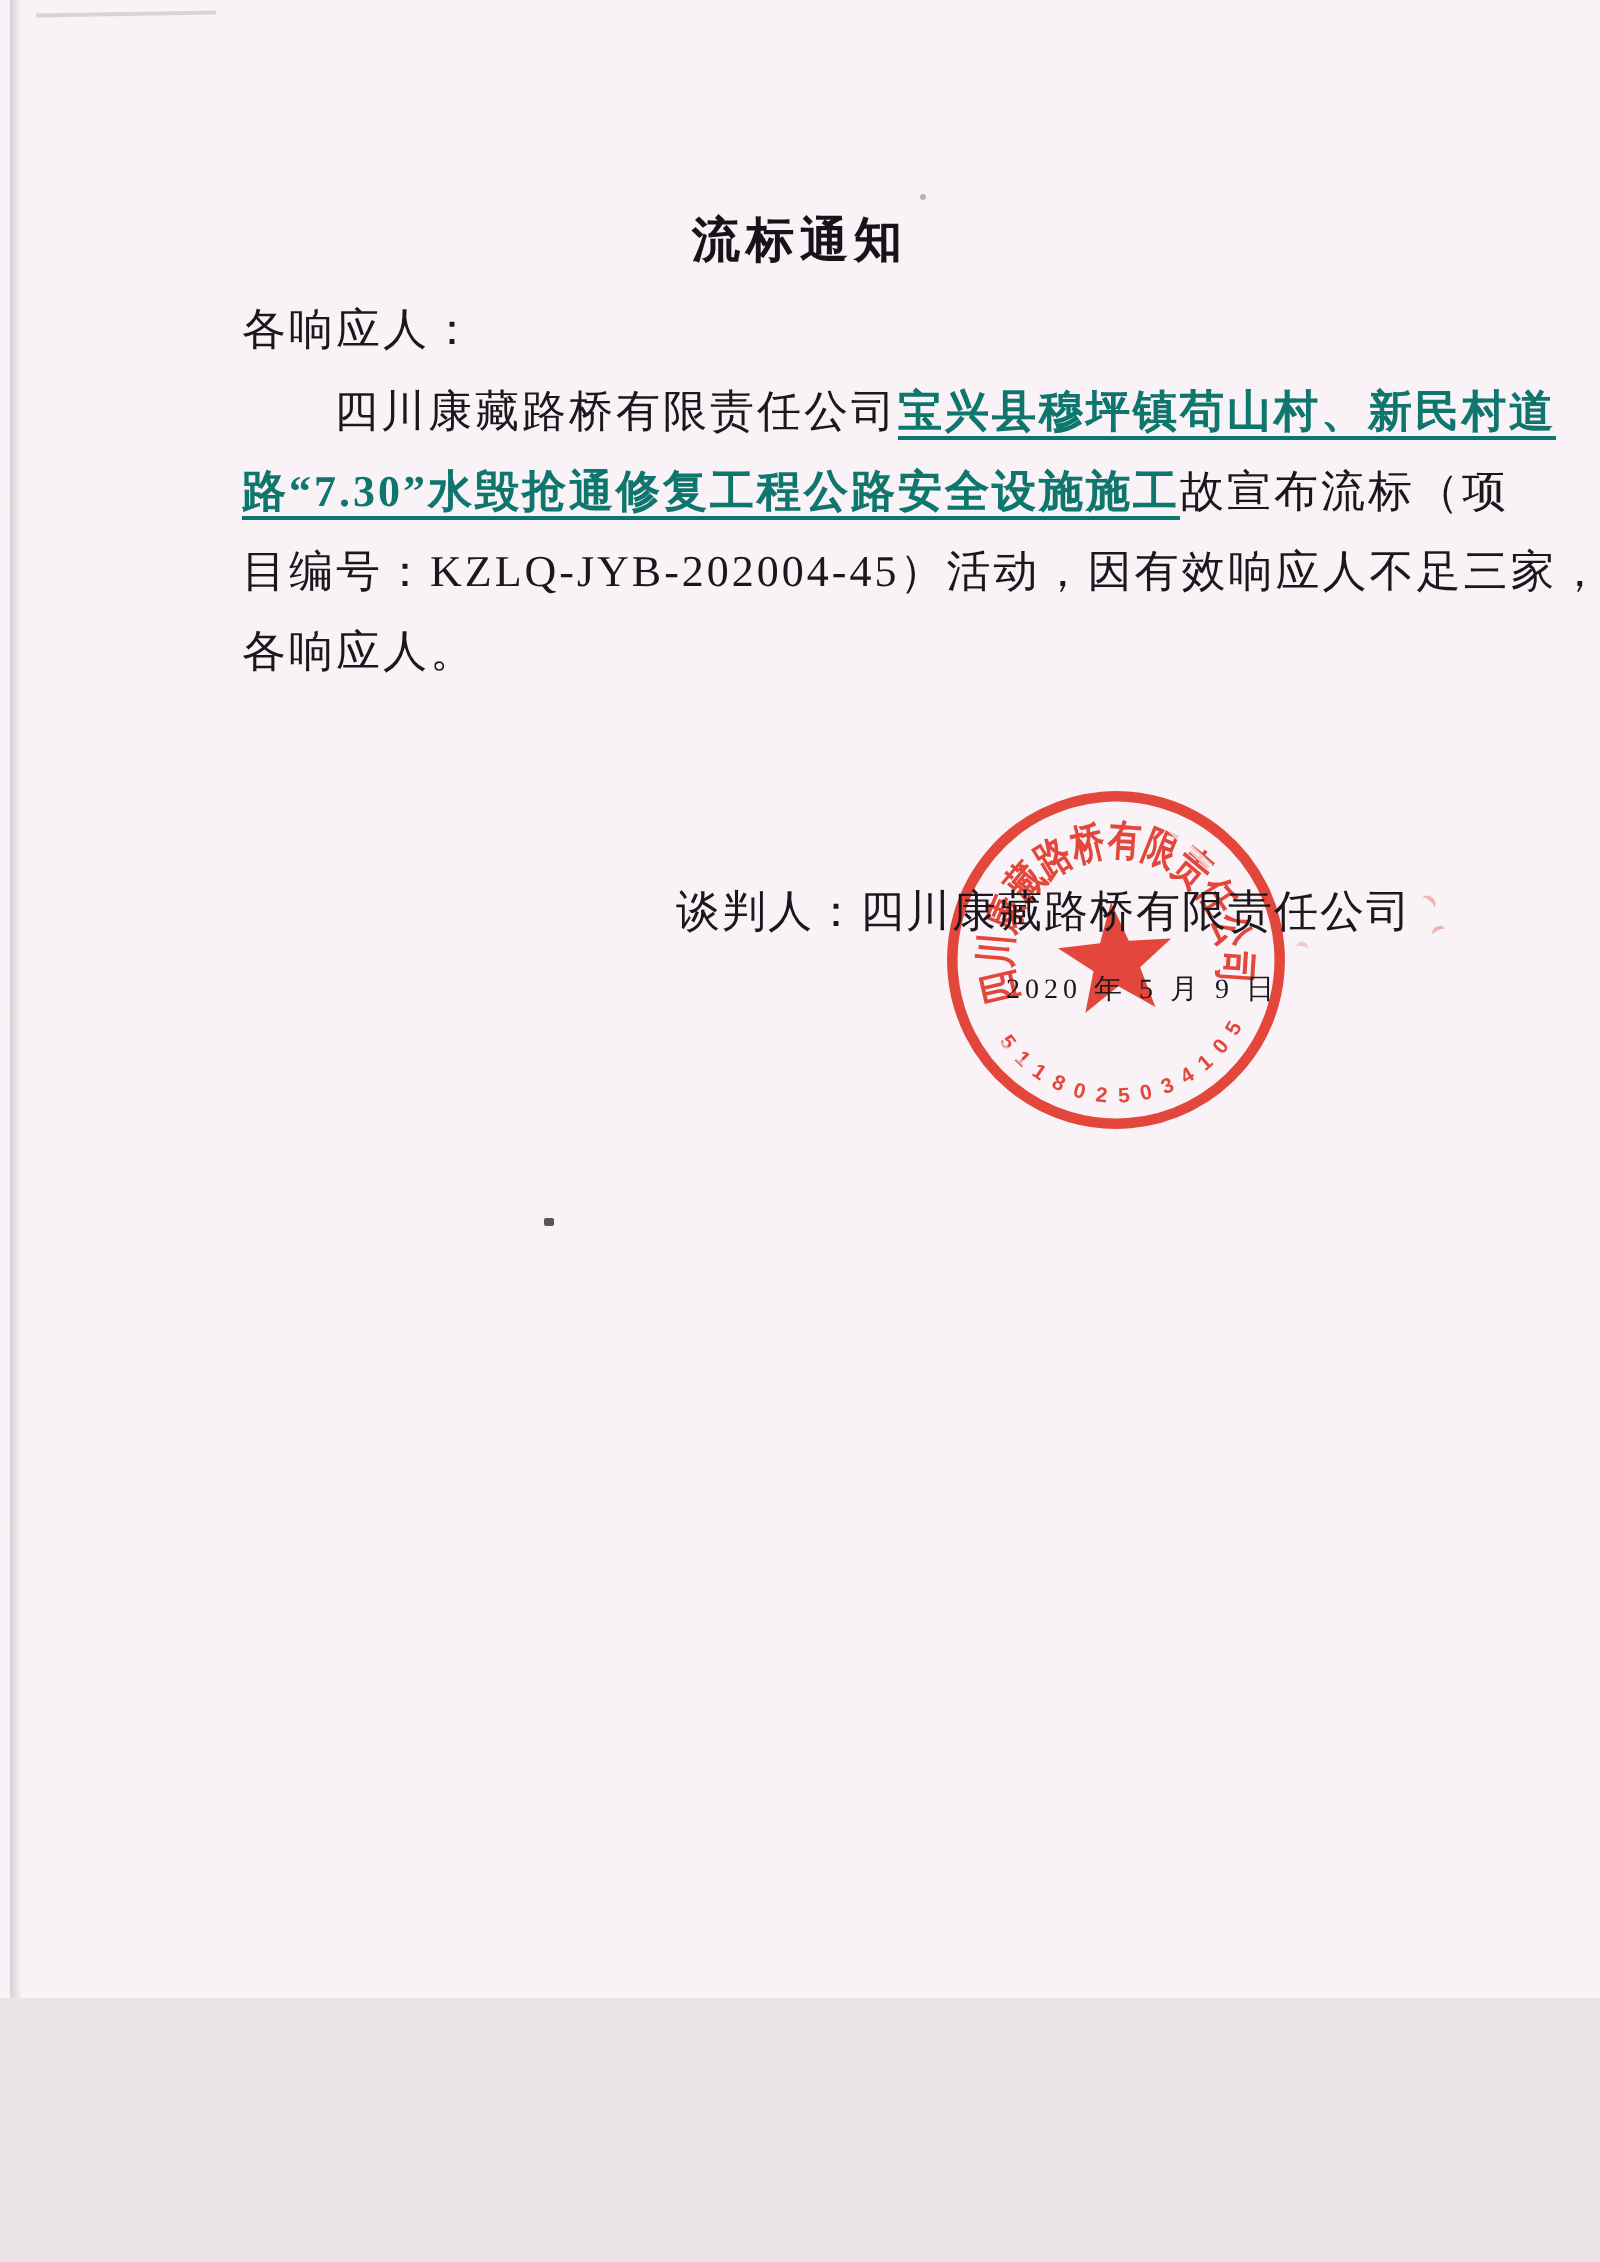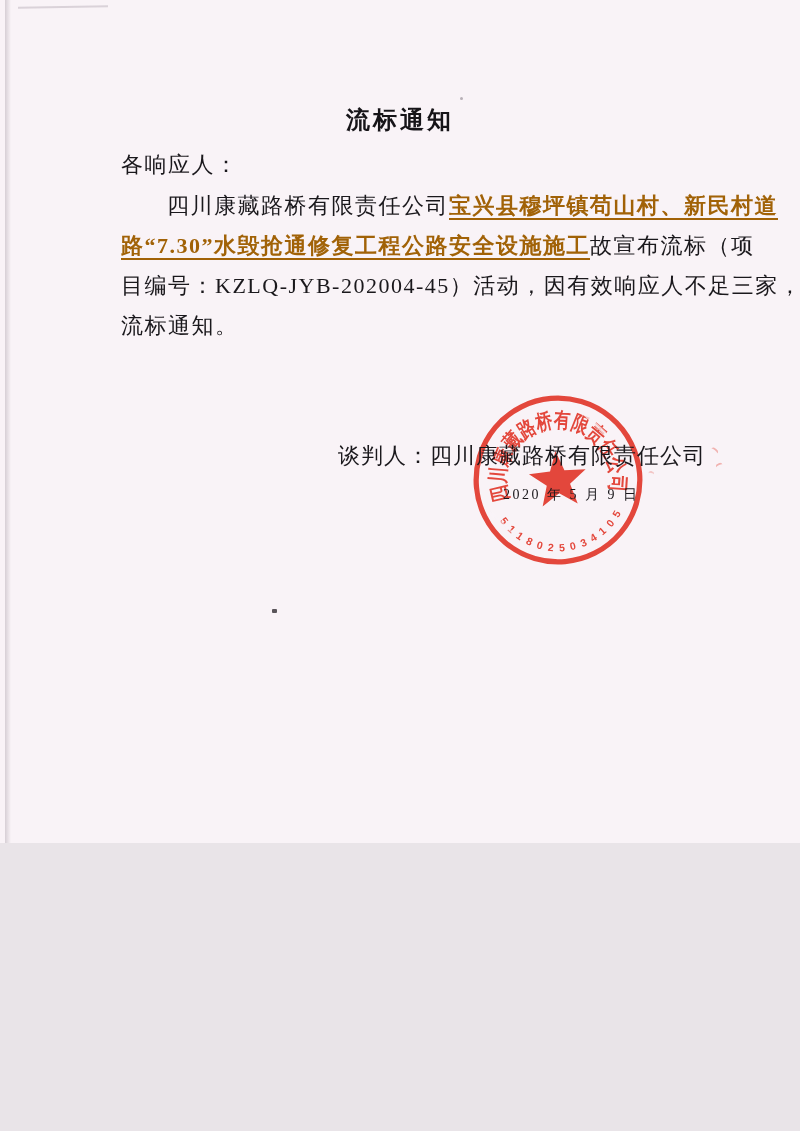--- a/index.html
+++ b/index.html
@@ -3,21 +3,21 @@
 <meta charset="utf-8">
 <style>
   html, body { margin: 0; padding: 0; }
   body {
     width: 800px; height: 1131px;
     background: #e9e4e8;
     font-family: "Liberation Serif", serif;
   }
   .page {
     position: relative;
-    width: 800px; height: 843px;
+    width: 800px; height: 999px;
     background: #f9f3f7;
     overflow: hidden;
     color: #1c1a1c;
   }
   .scan-edge-left {
     position: absolute; left. 0; top: 0;
     left: 5px; width: 6px; height: 1131px;
     background: linear-gradient(to right, rgba(150,140,150,0.35), rgba(150,140,150,0));
   }
   .scan-edge-top {
@@ -50,21 +50,21 @@
   .body-line {
     height: 40px; line-height: 40px;
     white-space: nowrap;
   }
   .body-line.indent { text-indent: 46px; }
   .ul-strong {
     font-weight: bold;
     text-decoration: underline;
     text-decoration-thickness: 2px;
     text-underline-offset: 5px;
-    color: #a16207;
+    color: #0f766e;
   }
   .sig-line {
     position: absolute; left: 338px; top: 441px;
     font-size: 22px;
     letter-spacing: 1px;
     color: #1a181c;
     z-index: 3;
   }
   .date-line {
     position: absolute; left: 503px; top: 486px;
@@ -101,21 +101,21 @@
   <div class="scan-edge-top"></div>
 
   <h1 class="title">流标通知</h1>
 
   <div class="salutation">各响应人：</div>
 
   <div class="body-text">
     <div class="body-line indent"><span>四川康藏路桥有限责任公司</span><span class="ul-strong">宝兴县穆坪镇苟山村、新民村道</span></div>
     <div class="body-line"><span class="ul-strong">路“7.30”水毁抢通修复工程公路安全设施施工</span><span>故宣布流标（项</span></div>
     <div class="body-line">目编号：KZLQ-JYB-202004-45）活动，因有效响应人不足三家，</div>
-    <div class="body-line">流标通知。</div>
+    <div class="body-line">各响应人。</div>
   </div>
 
   <svg class="stamp" viewBox="0 0 200 200">
     <circle cx="100" cy="100" r="93" fill="none" stroke-width="6" stroke="#e23b2e"></circle>
     <polygon points="100,67 108.2,89.7 132.3,90.5 113.3,105.3 120,128.5 100,115 80,128.5 86.7,105.3 67.7,90.5 91.8,89.7" fill="#e23b2e"></polygon>
     <path id="arcCompany" d="M 42.6 117.5 A 60 60 0 1 1 157.4 117.5" fill="none"></path>
     <path id="arcSerial" d="M 27.8 136.8 A 81 81 0 0 0 172.2 136.8" fill="none"></path>
     <text class="stamp-arc-text" font-size="24" fill="#e23b2e"><textPath href="#arcCompany" startOffset="0" textLength="224" lengthAdjust="spacingAndGlyphs">四川康藏路桥有限责任公司</textPath></text>
     <text font-size="12" font-family="Liberation Sans, sans-serif" font-weight="bold" fill="#e23b2e"><textPath href="#arcSerial" startOffset="4" textLength="166" lengthAdjust="spacing">5118025034105</textPath></text>
 

